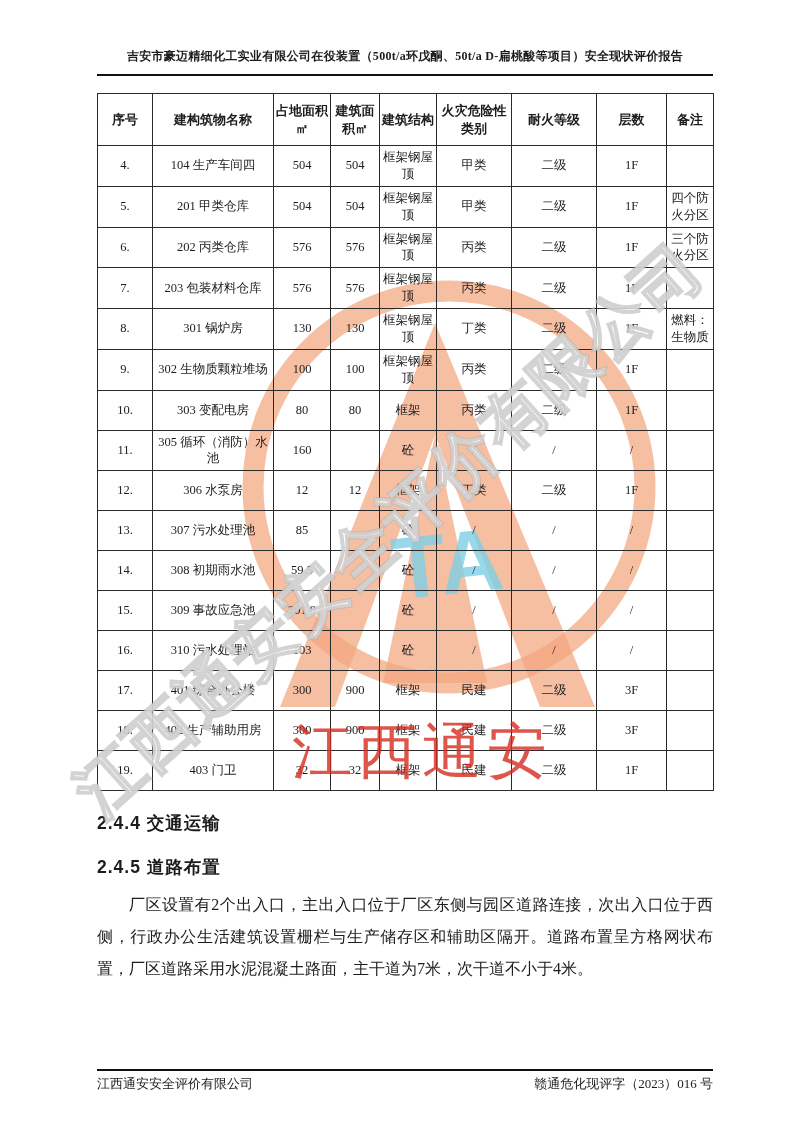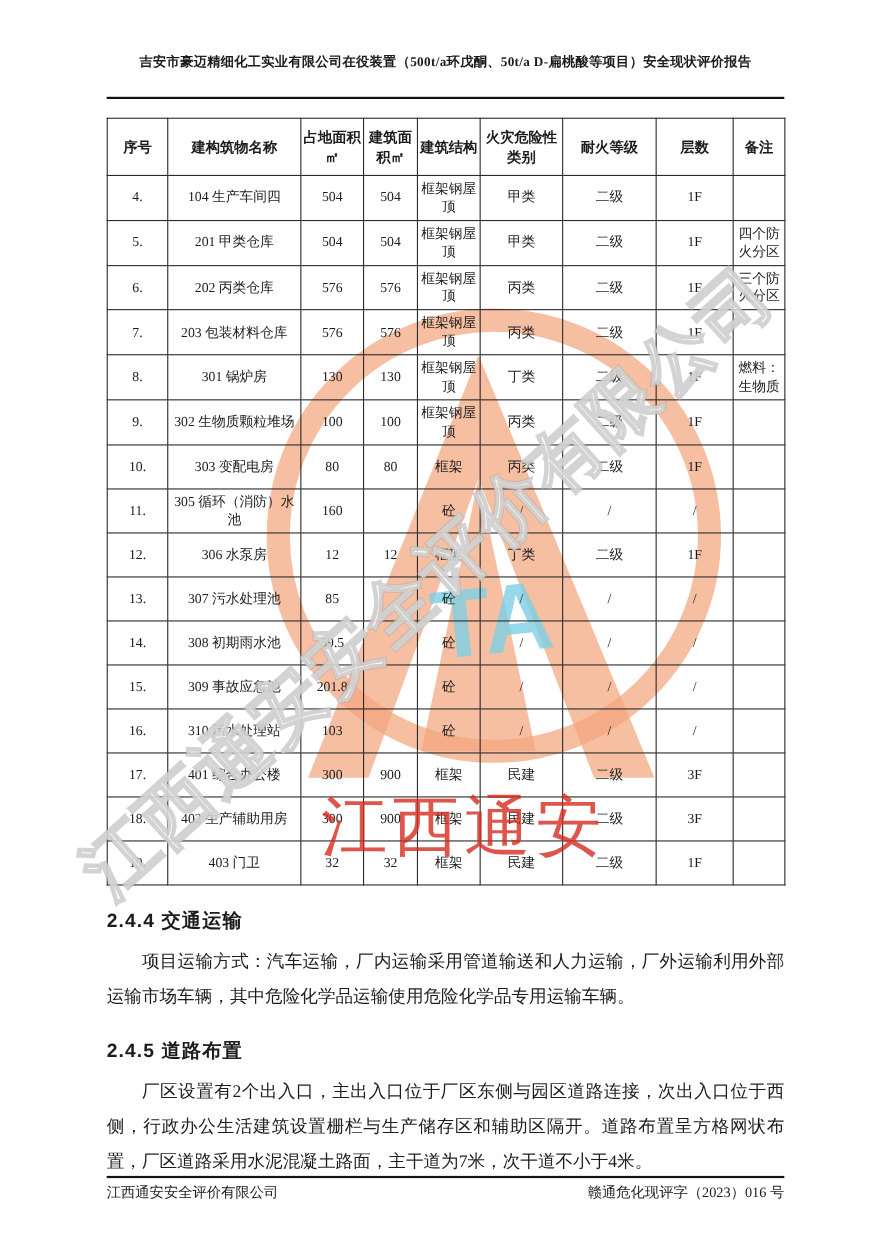--- a/index.html
+++ b/index.html
@@ -13,21 +13,21 @@
     color:#1c1c1c;
   }
   .content{
     position:absolute;left:97px;top:48px;width:616px;
   }
   .doc-header-title{
     text-align:center;
     font-size:12px;
     font-weight:bold;
     letter-spacing:0.3px;
-    padding-bottom:23px;
+    padding-bottom:9px;
     border-bottom:2px solid #111;
   }
   table.btable{
     width:100%;
     border-collapse:collapse;
     table-layout:fixed;
     margin-top:17px;
   }
   table.btable th, table.btable td{
     border:1px solid #2a2a2a;
@@ -329,21 +329,20 @@
             <td>民建</td>
             <td>二级</td>
             <td>1F</td>
             <td></td>
           </tr>
         </tbody>
     </table>
 
     <div>
       <div class="sec-heading">2.4.4 交通运输</div>
-      <p class="sec-para">项目运输方式：汽车运输，厂内运输采用管道输送和人力运输，厂外运输利用外部运输市场车辆，其中危险化学品运输使用危险化学品专用运输车辆。</p>
     </div>
 
     <div>
       <div class="sec-heading">2.4.5 道路布置</div>
       <p class="sec-para">厂区设置有2个出入口，主出入口位于厂区东侧与园区道路连接，次出入口位于西侧，行政办公生活建筑设置栅栏与生产储存区和辅助区隔开。道路布置呈方格网状布置，厂区道路采用水泥混凝土路面，主干道为7米，次干道不小于4米。</p>
     </div>
 
   </div>
 
   <div class="wm wm-diagonal">江西通安安全评价有限公司</div>

